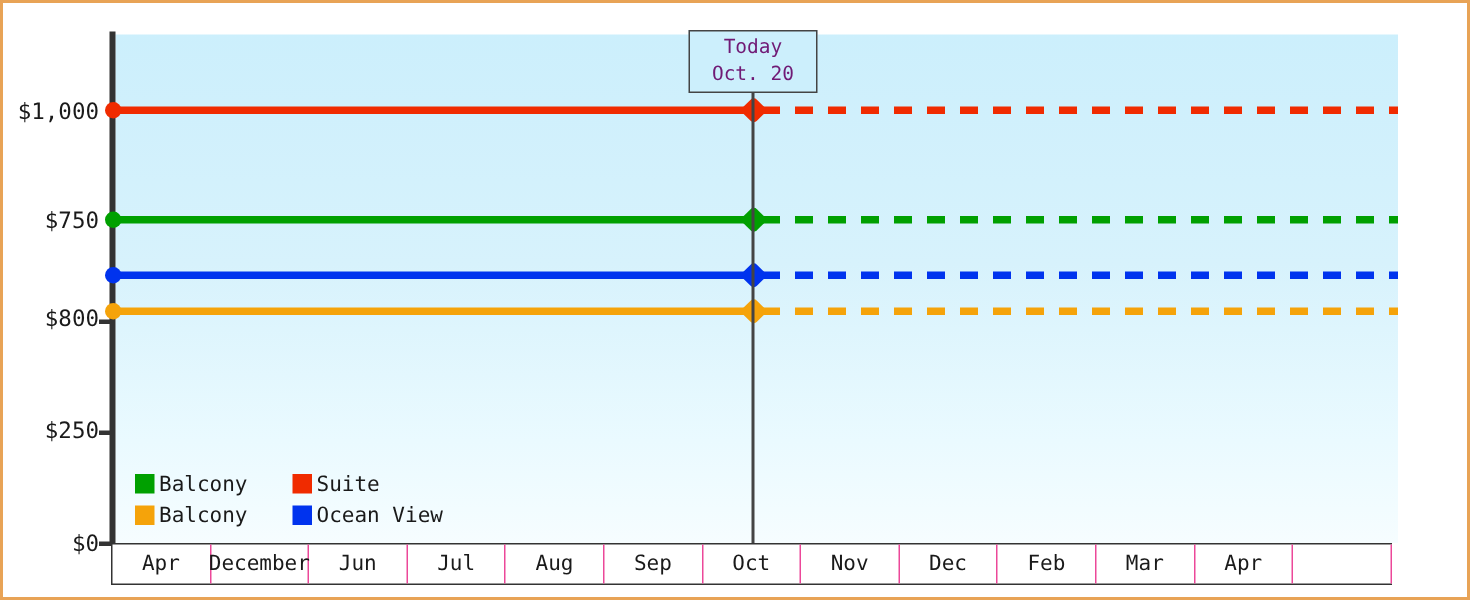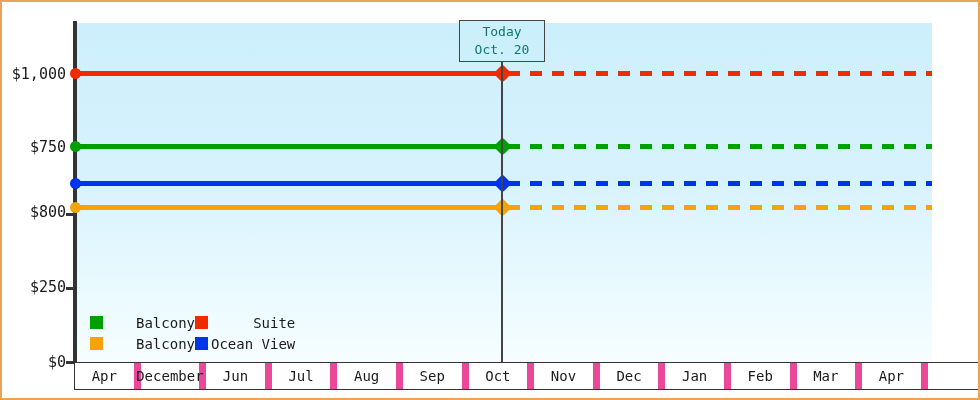--- a/index.html
+++ b/index.html
@@ -93,40 +93,39 @@
     width: 86px;
     height: 42px;
     border: 1px solid #444444;
     background: #cceffc;
     box-sizing: border-box;
     display: flex;
     flex-direction: column;
     align-items: center;
     justify-content: center;
     font-size: 13px;
-    color: #0f766e;
+    color: #701a75;
     line-height: 1.35;
   }
   
   #legend {
     position: absolute;
     left: 88px;
     top: 310px;
     display: grid;
     grid-template-columns: 105px auto;
     grid-auto-rows: 21px;
     align-items: center;
     font-size: 14px;
     color: #1a1a1a;
   }
   .legend-item {
     display: flex;
     align-items: center;
     white-space: nowrap;
-    justify-content: space-between;
   }
   .legend-swatch {
     width: 13px;
     height: 13px;
     margin-right: 3px;
     flex: 0 0 auto;
   }
   
   #xaxis {
     position: absolute;
@@ -134,21 +133,21 @@
     top: 360px;
     height: 28px;
     display: flex;
     border: 1px solid #333333;
     border-right: none;
     box-sizing: border-box;
     background: #ffffff;
   }
   .month-cell {
     width: 65.6px;
-    border-right: 7px solid #ec4899;
+    border-right: 1px solid #ec4899;
     box-sizing: border-box;
     display: flex;
     align-items: center;
     justify-content: center;
     font-size: 14px;
     color: #1a1a1a;
   }
 </style>
 </head>
 <body>
@@ -220,20 +219,19 @@
   <div id="xaxis">
     <div class="month-cell">Apr</div>
     <div class="month-cell">December</div>
     <div class="month-cell">Jun</div>
     <div class="month-cell">Jul</div>
     <div class="month-cell">Aug</div>
     <div class="month-cell">Sep</div>
     <div class="month-cell">Oct</div>
     <div class="month-cell">Nov</div>
     <div class="month-cell">Dec</div>
-    <div class="month-cell">Jan</div>
     <div class="month-cell">Feb</div>
     <div class="month-cell">Mar</div>
     <div class="month-cell">Apr</div>
     <div class="month-cell"></div>
   </div>
 
 </div>
 
 </body></html>

